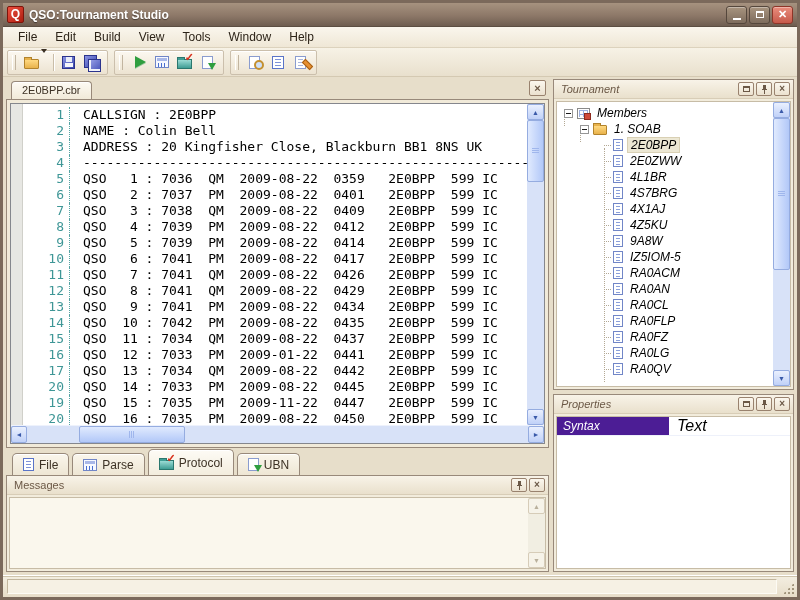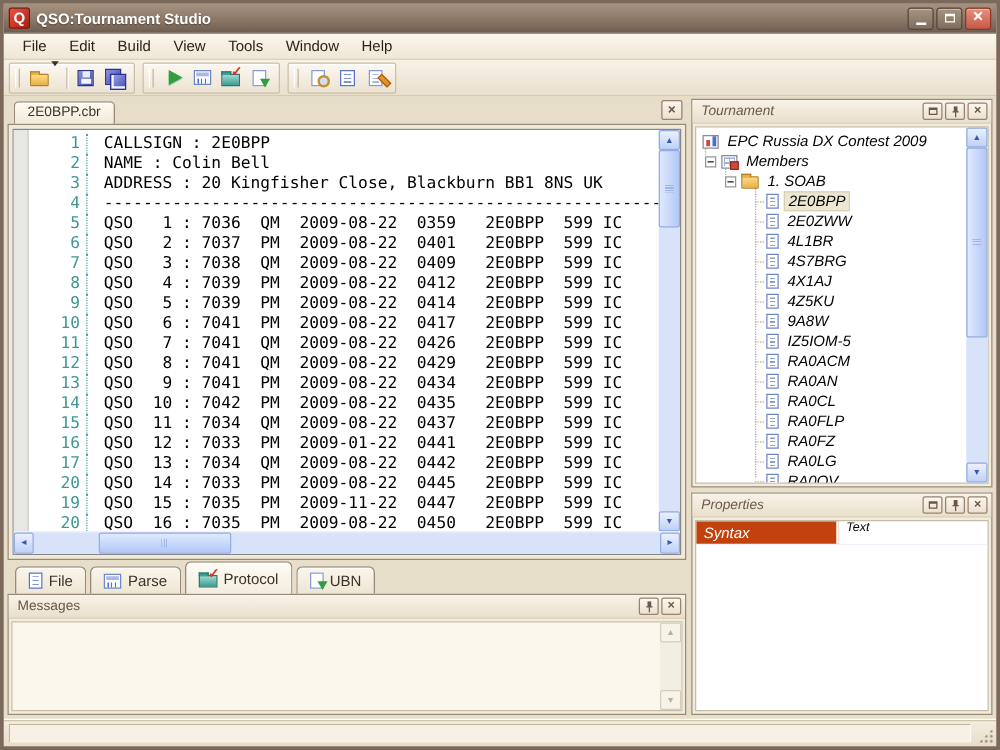--- a/index.html
+++ b/index.html
@@ -132,22 +132,22 @@
   .i-contest::after{content:"";position:absolute;left:7px;bottom:1px;width:3px;height:8px;background:#4a6fd0;}
   .i-members{width:13px;height:11px;background:#fff;border:1px solid #8a8a8a;position:relative;}
   .i-members::before{content:"";position:absolute;inset:1px;
     background:repeating-linear-gradient(90deg,#9db0e0 0 1px,transparent 1px 4px),repeating-linear-gradient(#9db0e0 0 1px,transparent 1px 4px);}
   .i-members::after{content:"";position:absolute;right:-2px;bottom:-2px;width:5px;height:5px;background:#d04a3a;border:1px solid #8e2a1e;}
   .guide{position:absolute;width:0;border-left:1px dotted #b3a893;}
   
   .properties{flex:0 0 178px;}
   .prop-body{flex:1;min-height:0;margin:2px;border:1px solid #c7bca6;background:#fff;overflow:hidden;}
   .prow{display:flex;height:19px;border-bottom:1px solid #eef1fa;}
-  .pname{flex:0 0 114px;background:#c2410c;color:#fff;font-size:12px;padding:2px 6px;border-right:2px solid #fff;}
-  .pval{flex:1;font-size:10px;color:#000;padding:0 6px;}
+  .pname{flex:0 0 114px;background:#4c1d95;color:#fff;font-size:12px;padding:2px 6px;border-right:2px solid #fff;}
+  .pval{flex:1;font-size:16px;color:#000;padding:0 6px;}
   
   .statusbar{flex:0 0 22px;position:relative;background:linear-gradient(#f3eee1,#e7ddc8);border-top:1px solid #fff;
     box-shadow:inset 0 1px 0 #cfc4ac;display:flex;align-items:center;padding:2px 20px 3px 4px;}
   .status-field{flex:1;height:15px;border:1px solid #c2b69e;border-bottom-color:#fdfbf4;border-right-color:#fdfbf4;
     background:#f6f1e4;border-radius:1px;font-size:11px;color:#5a4c3d;padding:0 5px;}
   .grip{position:absolute;right:2px;bottom:2px;width:13px;height:13px;
     background-image:radial-gradient(#a1947b 1px,transparent 1.2px);background-size:4px 4px;background-position:1px 1px;
     clip-path:polygon(100% 0,100% 100%,0 100%);}
 </style>
 </head>
@@ -389,24 +389,20 @@
           </span>
           <span class="p-btn">
               <span class="pg-x">×</span>
             </span>
         </div>
         <div class="panel-body">
           <div class="tree" id="tree">
             <div class="guide" style="left:7px;top:14px;height:10px"></div>
             <div class="guide" style="left:23px;top:30px;height:10px"></div>
             <div class="guide" style="left:47px;top:46px;height:234px"></div>
-          <div class="trow lvl0">
-                <span class="ticon i-contest"></span>
-                <span class="lbl">EPC Russia DX Contest 2009</span>
-              </div>
               <div class="trow lvl1">
                 <span class="expander"></span>
                 <span class="ticon i-members"></span>
                 <span class="lbl">Members</span>
               </div>
               <div class="trow lvl2">
                 <span class="expander"></span>
                 <span class="ticon i-folder"></span>
                 <span class="lbl">1. SOAB</span>
               </div>

